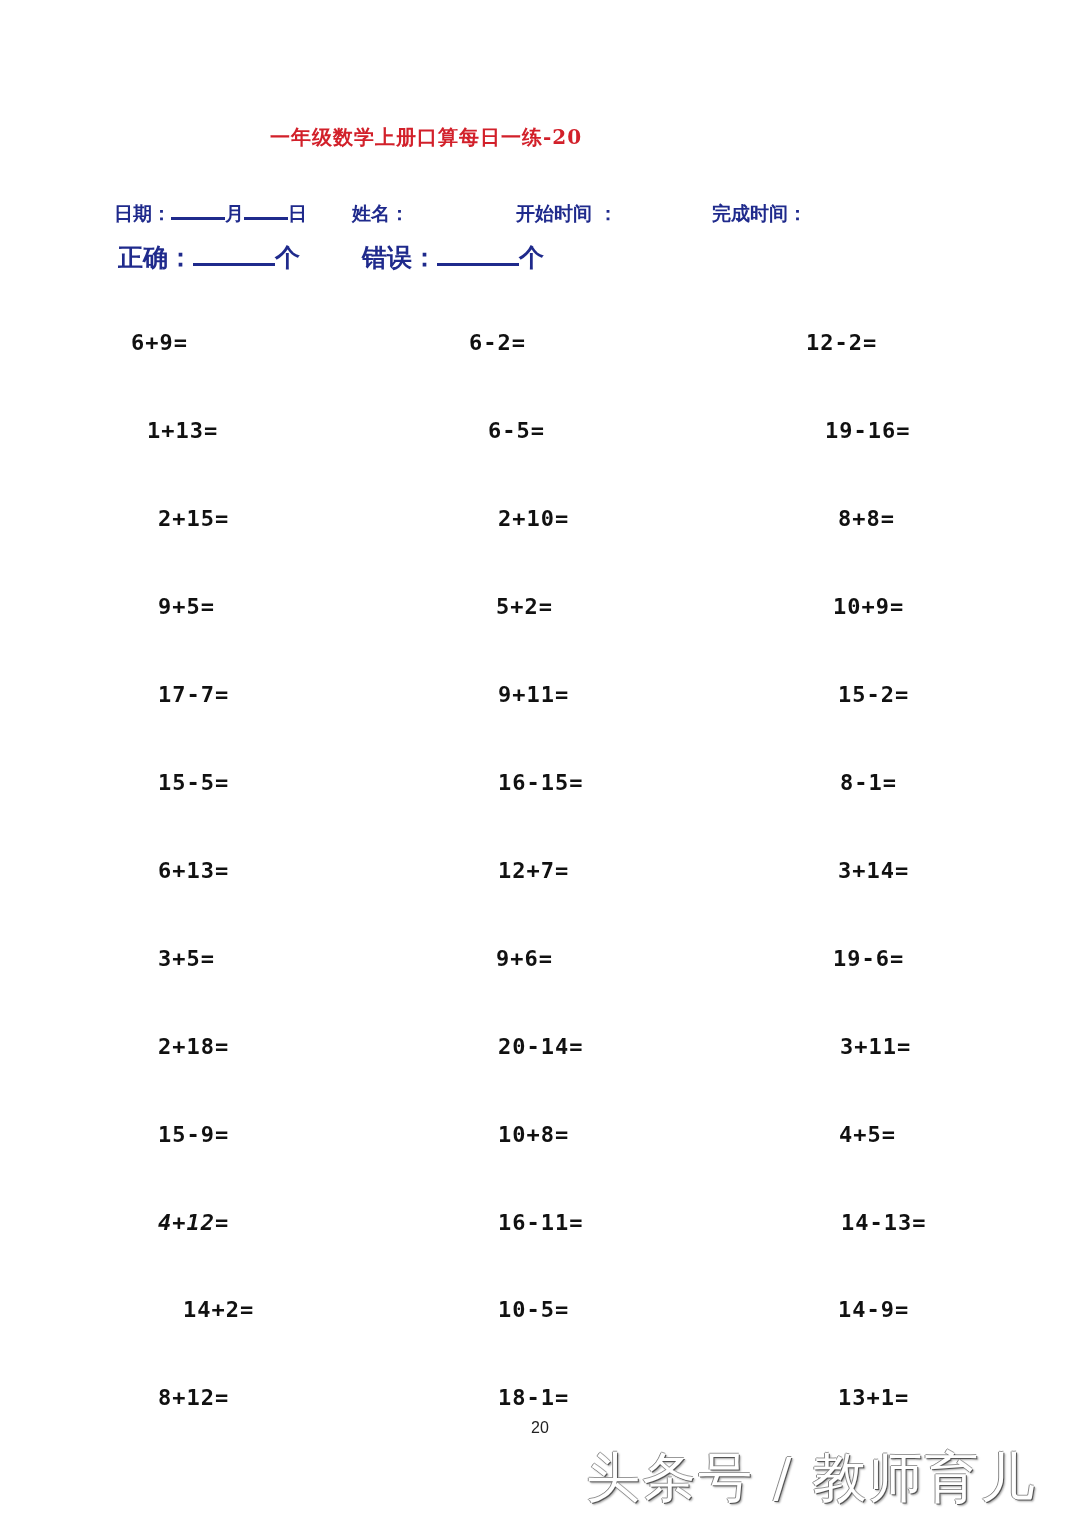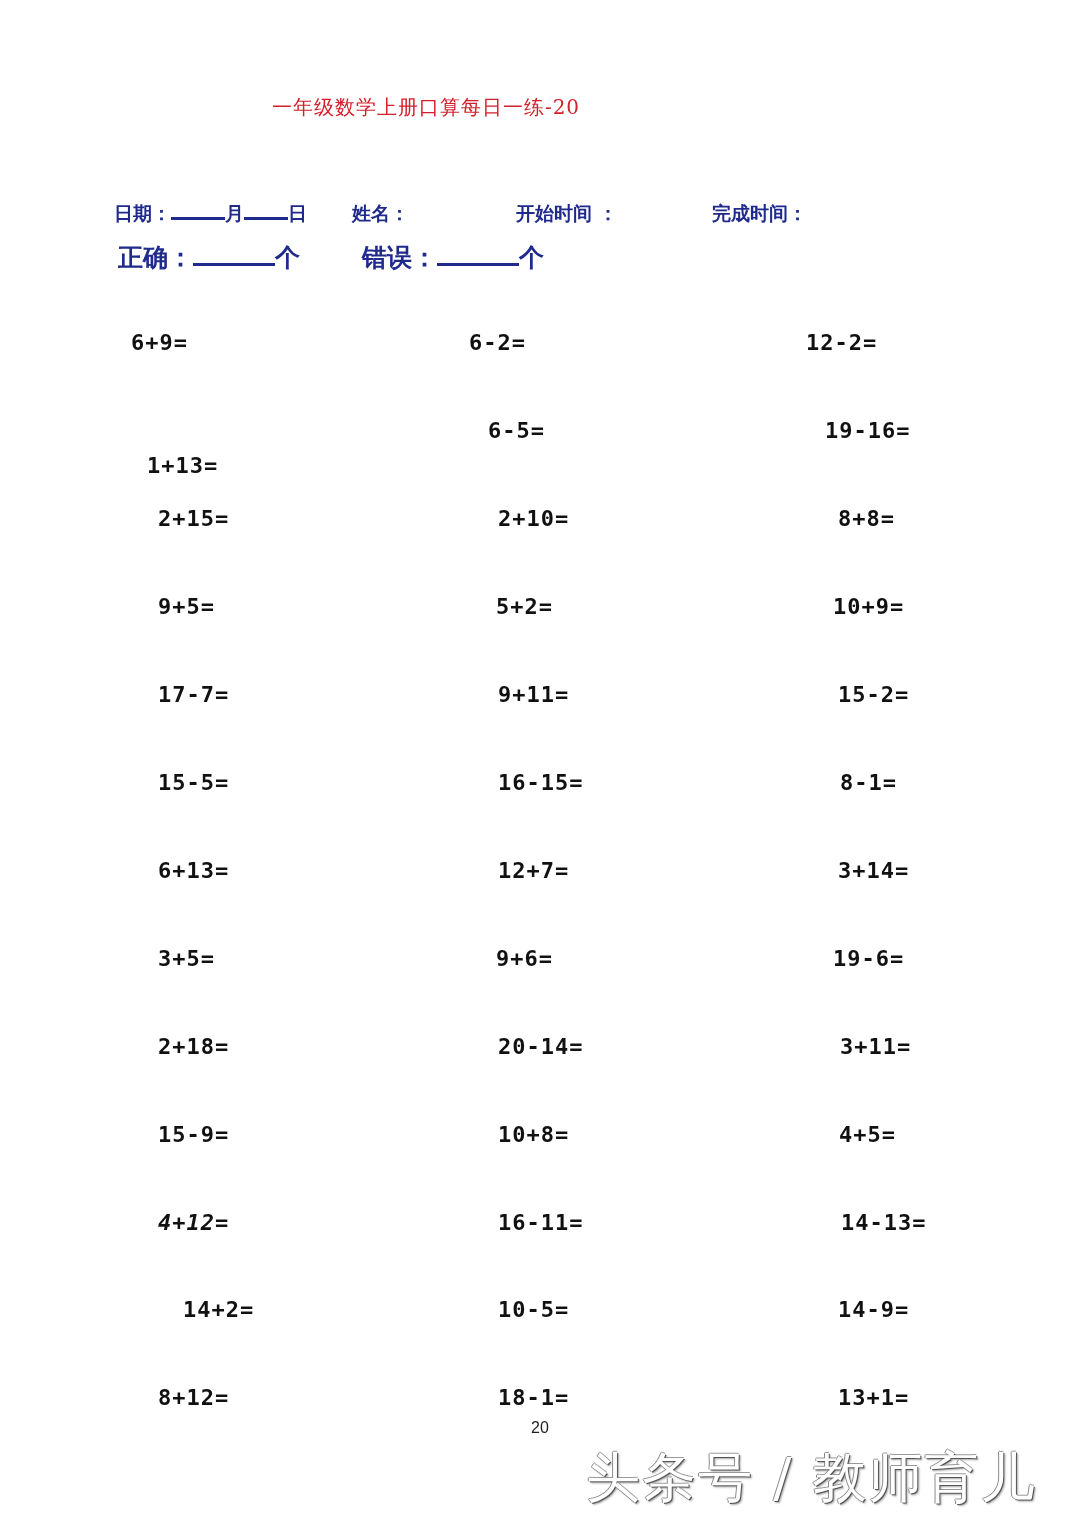--- a/index.html
+++ b/index.html
@@ -11,26 +11,26 @@
       width: 1080px;
       height: 1527px;
       position: relative;
       overflow: hidden;
       font-family: "DejaVu Sans", sans-serif;
     }
     .title {
       position: absolute;
       left: 0;
       width: 852px;
-      top: 94px;
+      top: 124px;
       text-align: center;
       color: #d2202a;
       font-family: "DejaVu Serif", serif;
       font-size: 20px;
-      font-weight: normal;
+      font-weight: bold;
       letter-spacing: 1px;
     }
     .hdr {
       position: absolute;
       color: #1f2a8c;
       font-family: "DejaVu Serif", serif;
       white-space: nowrap;
     }
     .hdr.small { font-size: 19px; font-weight: bold; }
     .hdr.big { font-size: 25px; font-weight: bold; }
@@ -82,21 +82,21 @@
 <div class="hdr small" style="left:712px; top:201px;">完成时间：</div>
 
 <div class="hdr big" style="left:118px; top:241px;">
   <span>正确：</span><span class="blank" style="width:82px;"></span><span>个</span>
 </div>
 <div class="hdr big" style="left:362px; top:241px;">
   <span>错误：</span><span class="blank" style="width:82px;"></span><span>个</span>
 </div>
 
 <div class="problem" style="left:131px; top:330px;">6+9=</div>
-<div class="problem" style="left:147px; top:418px;margin-top:35px;">1+13=</div>
+<div class="problem" style="left:147px; top:418px;">1+13=</div>
 <div class="problem" style="left:158px; top:506px;">2+15=</div>
 <div class="problem" style="left:158px; top:594px;">9+5=</div>
 <div class="problem" style="left:158px; top:682px;">17-7=</div>
 <div class="problem" style="left:158px; top:770px;">15-5=</div>
 <div class="problem" style="left:158px; top:858px;">6+13=</div>
 <div class="problem" style="left:158px; top:946px;">3+5=</div>
 <div class="problem" style="left:158px; top:1034px;">2+18=</div>
 <div class="problem" style="left:158px; top:1122px;">15-9=</div>
 <div class="problem" style="left:158px; top:1210px;font-style:italic;">4+12=</div>
 <div class="problem" style="left:158px; top:1297px;margin-left:25px;">14+2=</div>

